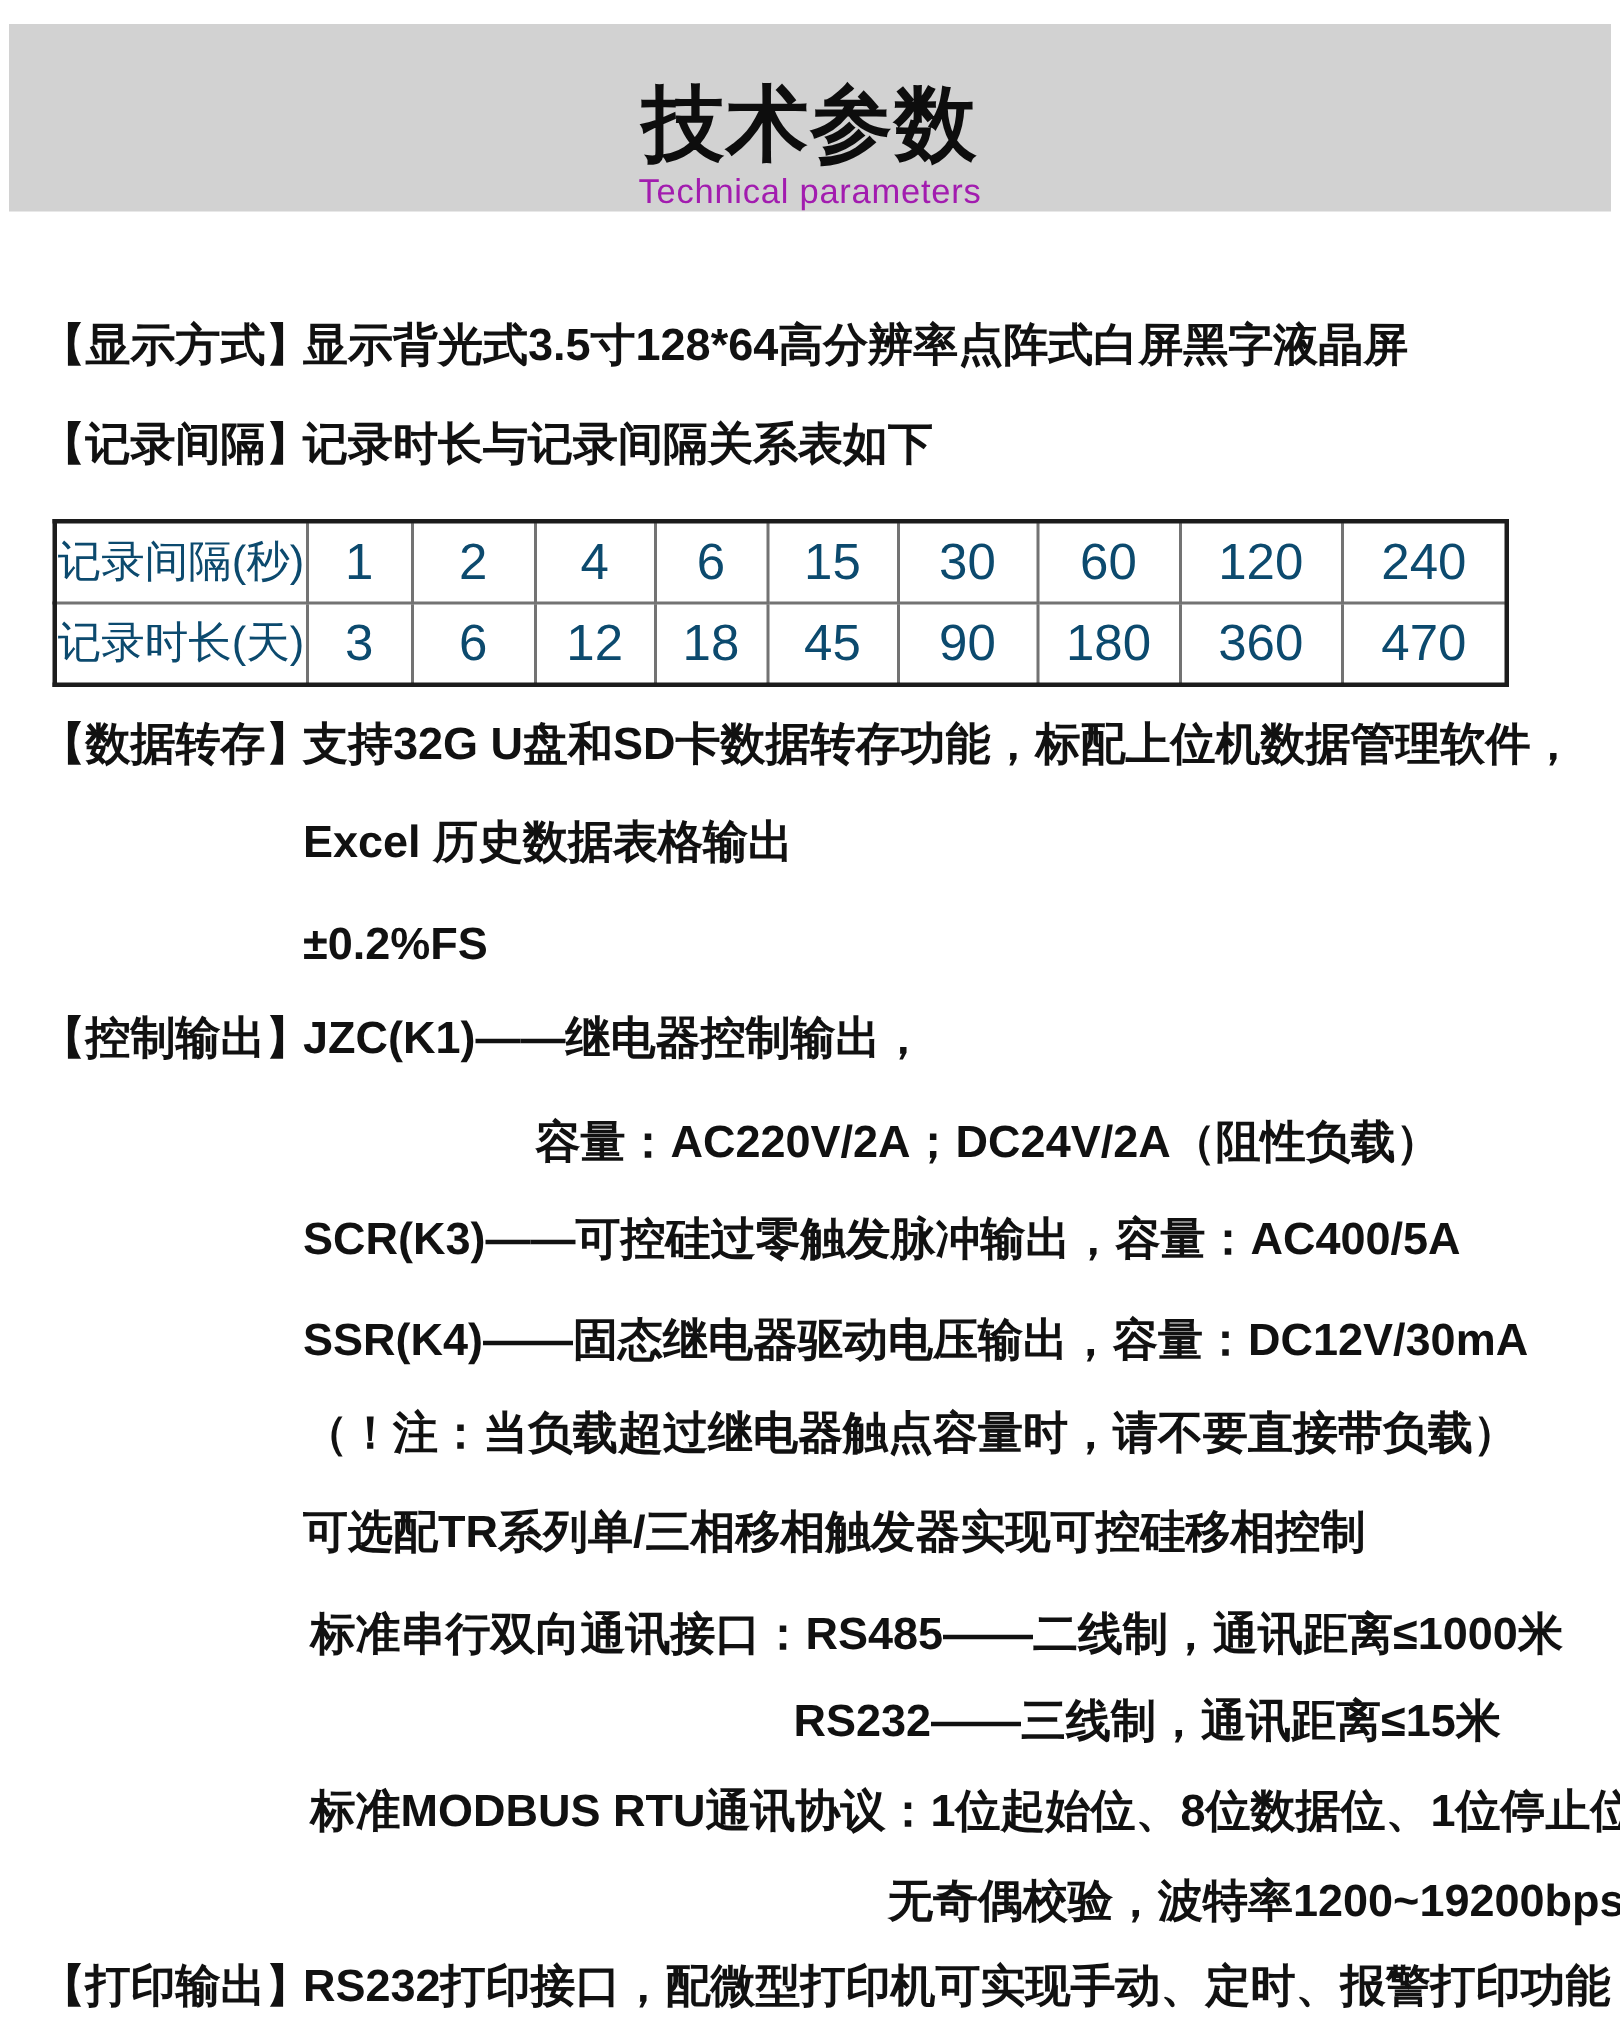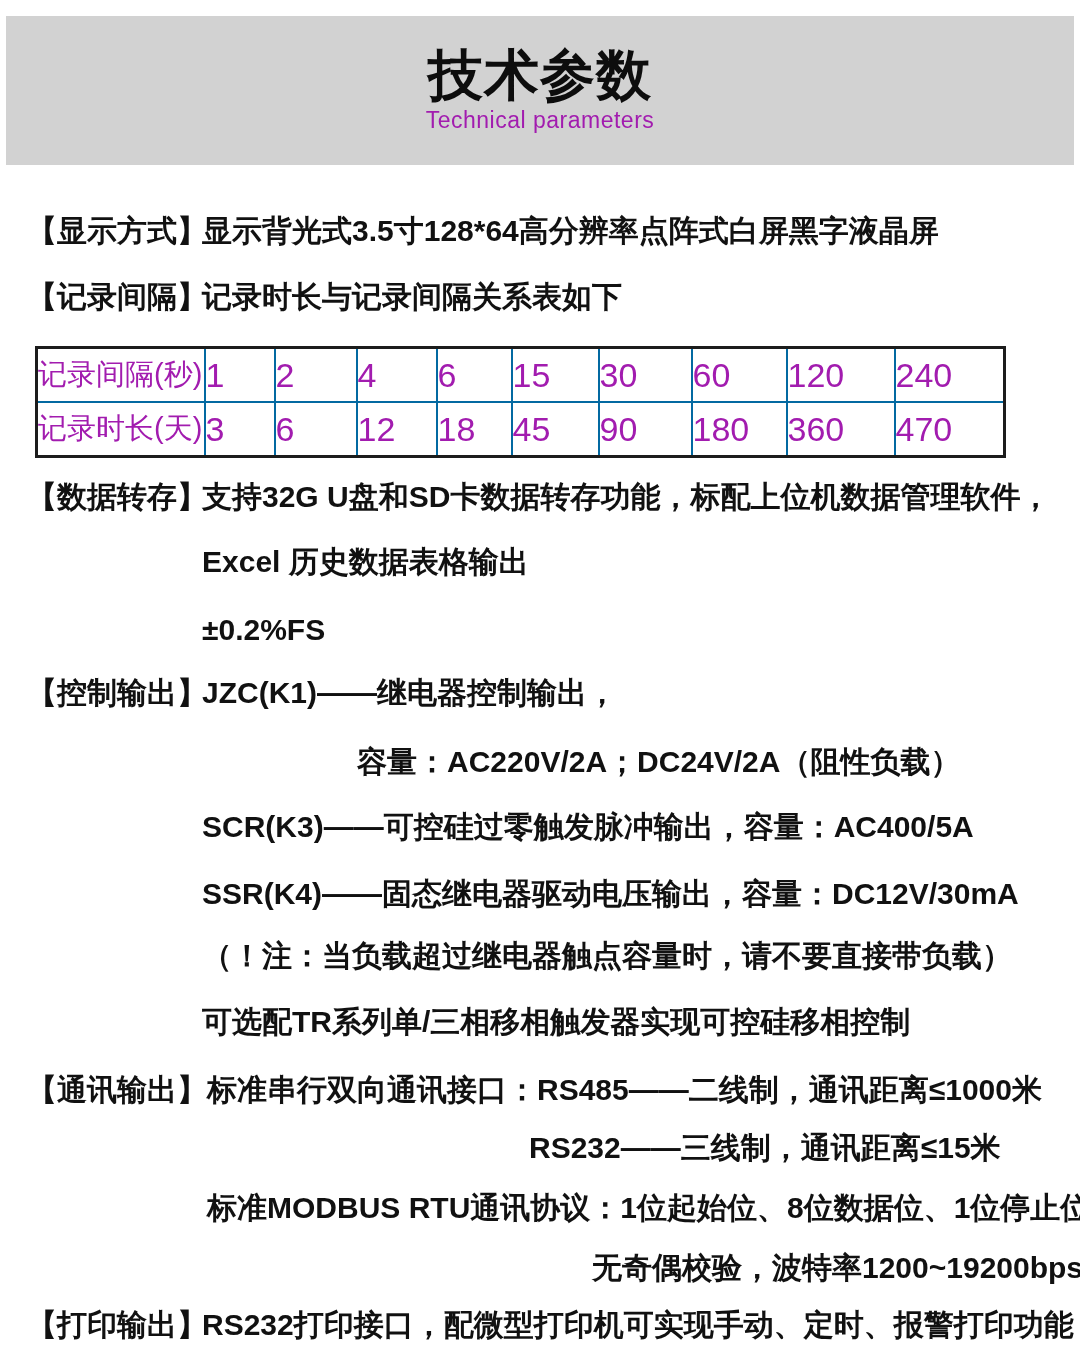--- a/index.html
+++ b/index.html
@@ -8,23 +8,23 @@
     width:1080px;
     height:1353px;
     background:#ffffff;
     font-family:"Liberation Sans","DejaVu Sans",sans-serif;
     color:#111111;
     overflow:hidden;
   }
   
   .header-band{
     position:absolute;
-    left:6px; right:6px; top:16px; height:149px;
+    left:6px; right:6px; top:16px; height:125px;
     background:#d2d2d2;
-    display:flex; flex-direction:column; align-items:center; justify-content:center;
+    display:flex; flex-direction:column; align-items:center; justify-content:flex-end;
   }
   .header-title{
     font-size:55px;
     font-weight:700;
     color:#0d0d0d;
     line-height:1.0;
     letter-spacing:1px;
   }
   .header-subtitle{
     font-size:23px;
@@ -50,26 +50,27 @@
   .txt-indent-baud{position:absolute; left:590px;text-align:right;}
   
   .record-table{
     position:absolute;
     left:35px; top:346px;
     width:968px;
     border-collapse:collapse;
     table-layout:fixed;
   }
   .record-table td{
-    border:2px solid #0369a1;
+    border:2px solid #737373;
+    text-align:center;
     vertical-align:middle;
     height:52px;
     font-size:34px;
     font-weight:500;
-    color:#a21caf;
+    color:#0c4a6e;
     padding:0;
     overflow:hidden;
   }
   .record-table{border:3px solid #1c1c1c;}
   .record-table td.rowlabel{
     font-size:29px;
     letter-spacing:0;
   }
 </style>
 </head>
@@ -159,21 +160,20 @@
     <span class="txt">SSR(K4)——固态继电器驱动电压输出，容量：DC12V/30mA</span>
   </div>
   <div class="row" style="top:1004px">
     <span class="txt">可选配TR系列单/三相移相触发器实现可控硅移相控制</span>
   </div>
   <div class="row" style="top:938px">
     <span class="txt">（！注：当负载超过继电器触点容量时，请不要直接带负载）</span>
   </div>
 
   <div class="row" style="top:1072px">
-    <span class="lbl">【通讯输出】</span>
     <span class="txt-indent-modbus">标准串行双向通讯接口：RS485——二线制，通讯距离≤1000米</span>
   </div>
   <div class="row" style="top:1130px">
     <span class="txt-indent3">RS232——三线制，通讯距离≤15米</span>
   </div>
   <div class="row" style="top:1190px">
     <span class="txt-indent-modbus">标准MODBUS RTU通讯协议：1位起始位、8位数据位、1位停止位、</span>
   </div>
   <div class="row" style="top:1250px">
     <span class="txt-indent-baud">无奇偶校验，波特率1200~19200bps</span>

